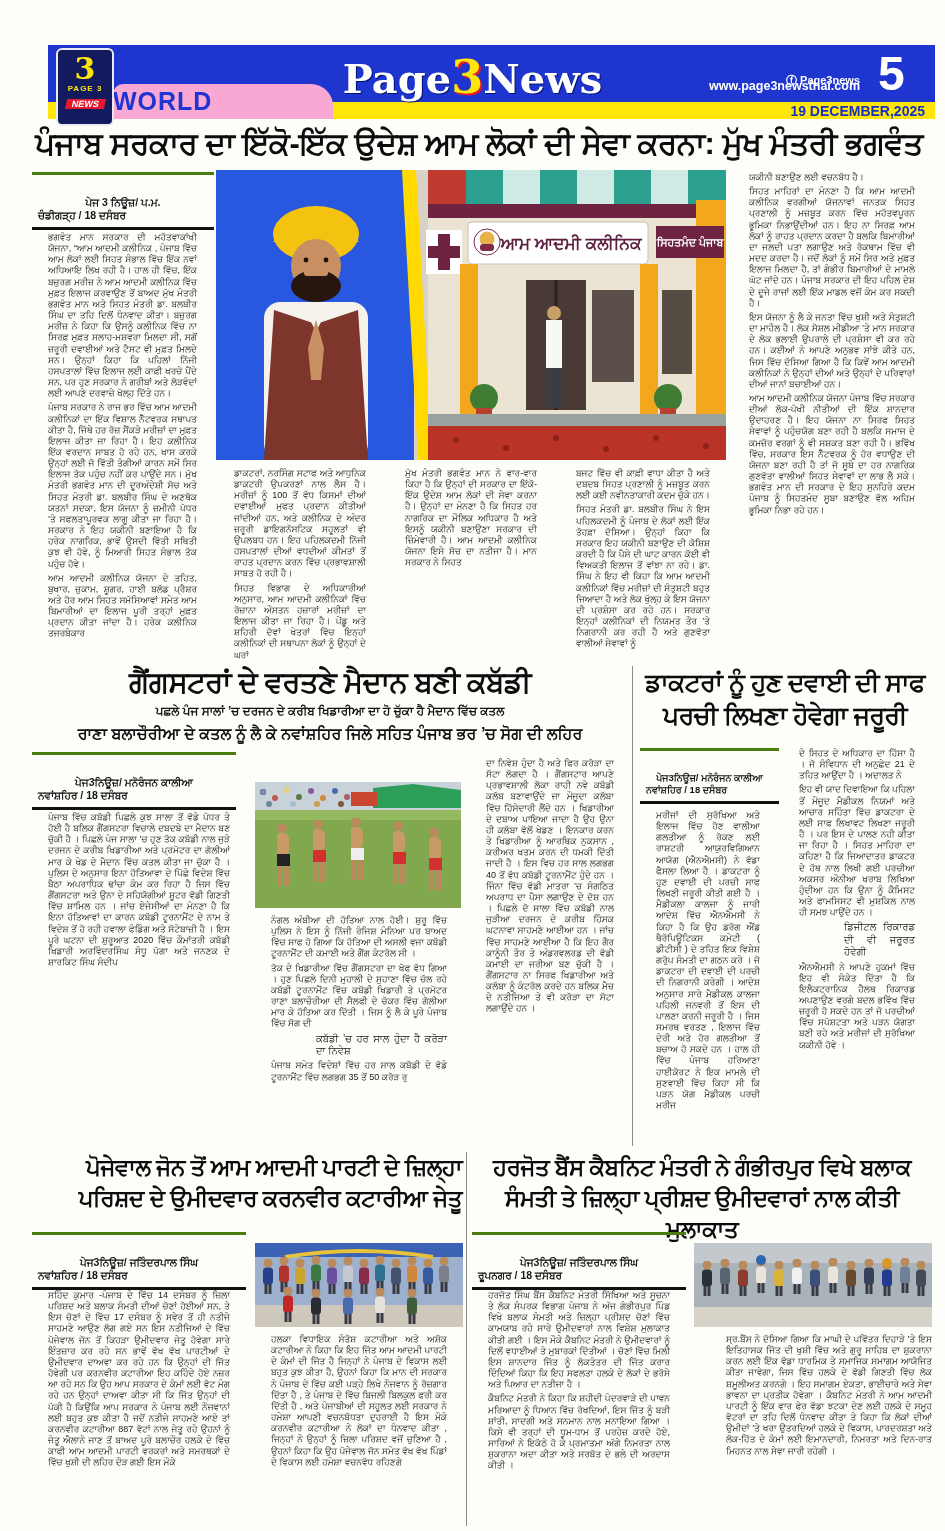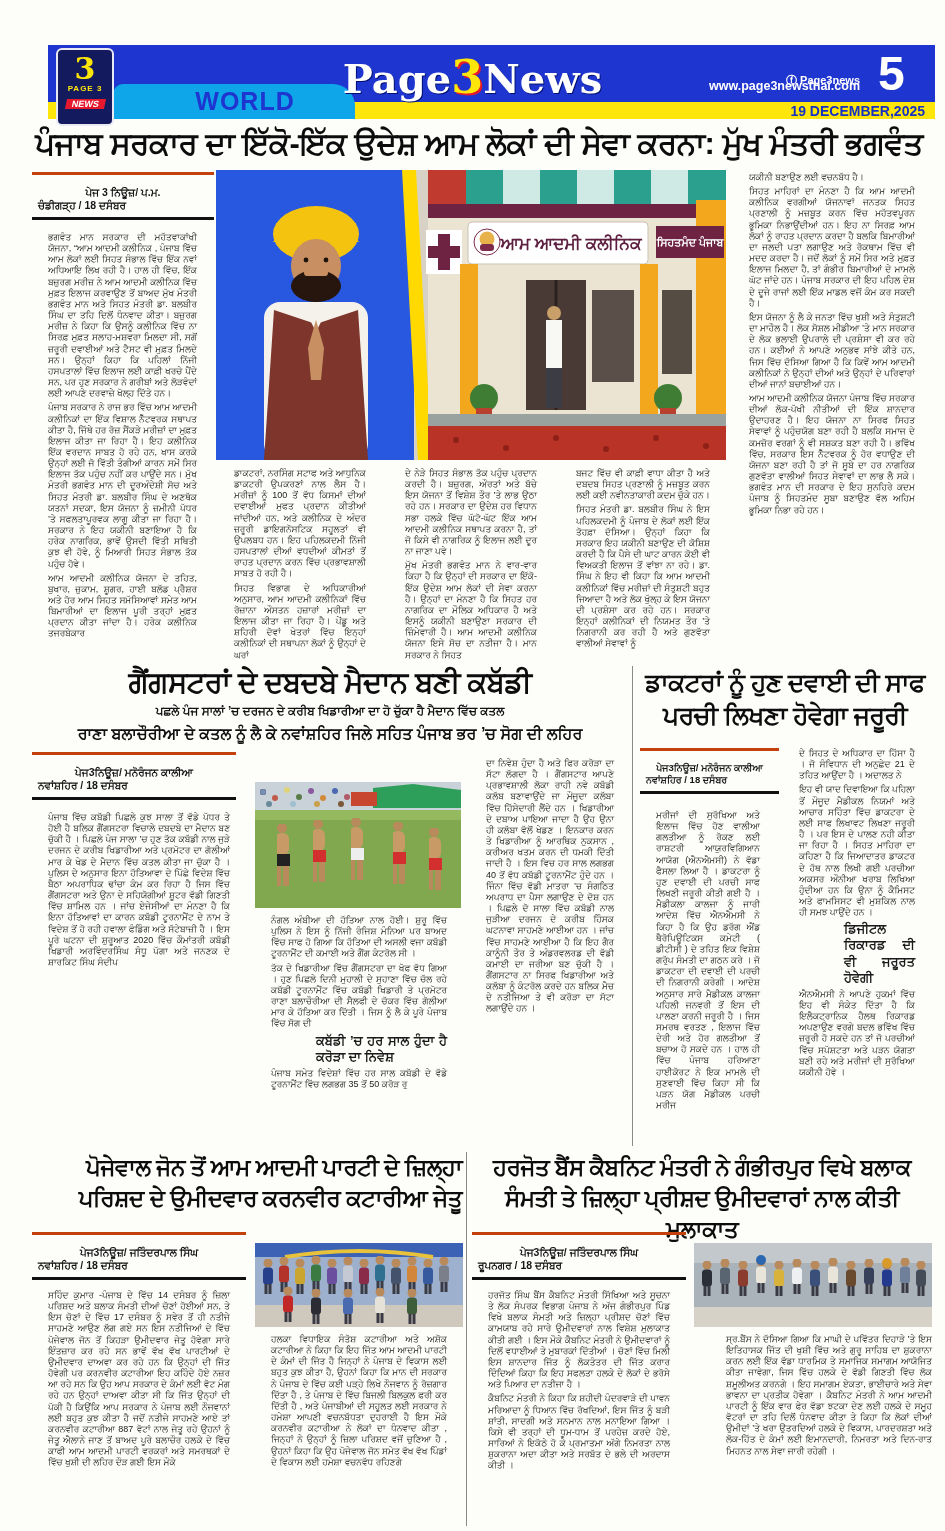--- a/index.html
+++ b/index.html
@@ -7,36 +7,36 @@
         font-family:"Liberation Sans","DejaVu Sans",sans-serif;color:#161616;}
   .abs{position:absolute;}
   
   .banner{background:#1e35cf;}
   .ystrip{background:#ffe60a;}
   .logo-box{background:#141a5e;border:2px solid #e9e9f4;border-radius:6px;text-align:center;}
   .logo-3{color:#ffe60a;font-weight:bold;font-size:30px;line-height:30px;font-family:"DejaVu Serif",serif;}
   .logo-page3{color:#ffe60a;font-size:8px;font-weight:bold;letter-spacing:1px;}
   .logo-news{background:#e5192d;color:#fff;font-size:9px;font-weight:bold;transform:skewX(-12deg);
              display:inline-block;padding:0 6px;margin-top:2px;}
-  .world-tab{background:#0ea5e9;border-radius:10px 22px 0 0;display:flex;align-items:center;justify-content:center;padding-left:22px;}
+  .world-tab{background:#f9a8d4;border-radius:10px 22px 0 0;display:flex;align-items:center;justify-content:flex-start;}
   .world-txt{color:#1e35cf;font-weight:bold;font-size:25px;letter-spacing:1px;}
   .masthead{color:#ffffff;font-family:"DejaVu Serif",serif;font-weight:bold;font-size:40px;
             text-shadow:1px 1px 0 #00106e;white-space:nowrap;}
   .masthead .m3{color:#ffe60a;text-shadow:2px 2px 0 #e5192d;font-size:46px;}
   .hdr-small{color:#fff;font-size:11px;font-weight:bold;text-align:right;line-height:1.4;}
   .pagenum{color:#fff;font-size:48px;font-weight:bold;line-height:1;}
   .date-txt{color:#1530c4;font-weight:bold;font-size:14px;text-align:right;}
   
   .h1{font-weight:bold;color:#0c0c0c;text-align:center;letter-spacing:-0.5px;}
-  .bylinebox{border-top:3px solid #c2410c;border-bottom:3px solid #111;padding:11px 2px 5px;}
+  .bylinebox{border-top:3px solid #4d7c0f;border-bottom:3px solid #111;padding:21px 2px 5px;}
   .bylinebox .b1{text-align:center;font-weight:bold;font-size:10.5px;}
   .bylinebox .b2{font-weight:bold;font-size:10.5px;margin-top:0;padding-left:4px;}
   .col{font-size:9px;line-height:1.24;text-align:justify;overflow:hidden;color:#1b1b1b;}
   .col p{margin:0 16px 3px;}
-  .col p.bold{font-weight:bold;font-size:13px;padding-left:45px;}
+  .col p.bold{font-weight:normal;font-size:10px;padding-left:45px;}
   .subhead{font-weight:bold;text-align:center;color:#101010;}
   .vrule{background:#8a8a8a;width:1px;}
   .photo-frame{display:block;}
 </style>
 </head>
 <body>
 
 <div class="page">
 
   <div class="abs banner" style="left:48px;top:45px;width:887px;height:57px;"></div>
@@ -140,35 +140,34 @@
         <circle cx="440" cy="268" r="3"></circle>
         <circle cx="490" cy="276" r="3"></circle>
       </g>
   </svg>
 
   <div class="abs col" style="left:218px;top:468px;width:164px;height:192px;">
     <p>ਡਾਕਟਰਾਂ, ਨਰਸਿੰਗ ਸਟਾਫ ਅਤੇ ਆਧੁਨਿਕ ਡਾਕਟਰੀ ਉਪਕਰਣਾਂ ਨਾਲ ਲੈਸ ਹੈ। ਮਰੀਜ਼ਾਂ ਨੂੰ 100 ਤੋਂ ਵੱਧ ਕਿਸਮਾਂ ਦੀਆਂ ਦਵਾਈਆਂ ਮੁਫਤ ਪ੍ਰਦਾਨ ਕੀਤੀਆਂ ਜਾਂਦੀਆਂ ਹਨ, ਅਤੇ ਕਲੀਨਿਕ ਦੇ ਅੰਦਰ ਜ਼ਰੂਰੀ ਡਾਇਗਨੋਸਟਿਕ ਸਹੂਲਤਾਂ ਵੀ ਉਪਲਬਧ ਹਨ। ਇਹ ਪਹਿਲਕਦਮੀ ਨਿੱਜੀ ਹਸਪਤਾਲਾਂ ਦੀਆਂ ਵਧਦੀਆਂ ਕੀਮਤਾਂ ਤੋਂ ਰਾਹਤ ਪ੍ਰਦਾਨ ਕਰਨ ਵਿੱਚ ਪ੍ਰਭਾਵਸ਼ਾਲੀ ਸਾਬਤ ਹੋ ਰਹੀ ਹੈ।</p>
     <p>ਸਿਹਤ ਵਿਭਾਗ ਦੇ ਅਧਿਕਾਰੀਆਂ ਅਨੁਸਾਰ, ਆਮ ਆਦਮੀ ਕਲੀਨਿਕਾਂ ਵਿੱਚ ਰੋਜ਼ਾਨਾ ਔਸਤਨ ਹਜ਼ਾਰਾਂ ਮਰੀਜ਼ਾਂ ਦਾ ਇਲਾਜ ਕੀਤਾ ਜਾ ਰਿਹਾ ਹੈ। ਪੇਂਡੂ ਅਤੇ ਸ਼ਹਿਰੀ ਦੋਵਾਂ ਖੇਤਰਾਂ ਵਿੱਚ ਇਨ੍ਹਾਂ ਕਲੀਨਿਕਾਂ ਦੀ ਸਥਾਪਨਾ ਲੋਕਾਂ ਨੂੰ ਉਨ੍ਹਾਂ ਦੇ ਘਰਾਂ</p>
   </div>
   <div class="abs col" style="left:389px;top:468px;width:164px;height:192px;">
-    <p>ਦੇ ਨੇੜੇ ਸਿਹਤ ਸੰਭਾਲ ਤੱਕ ਪਹੁੰਚ ਪ੍ਰਦਾਨ ਕਰਦੀ ਹੈ। ਬਜ਼ੁਰਗ, ਔਰਤਾਂ ਅਤੇ ਬੱਚੇ ਇਸ ਯੋਜਨਾ ਤੋਂ ਵਿਸ਼ੇਸ਼ ਤੌਰ ’ਤੇ ਲਾਭ ਉਠਾ ਰਹੇ ਹਨ। ਸਰਕਾਰ ਦਾ ਉਦੇਸ਼ ਹਰ ਵਿਧਾਨ ਸਭਾ ਹਲਕੇ ਵਿੱਚ ਘੱਟੋ-ਘੱਟ ਇੱਕ ਆਮ ਆਦਮੀ ਕਲੀਨਿਕ ਸਥਾਪਤ ਕਰਨਾ ਹੈ, ਤਾਂ ਜੋ ਕਿਸੇ ਵੀ ਨਾਗਰਿਕ ਨੂੰ ਇਲਾਜ ਲਈ ਦੂਰ ਨਾ ਜਾਣਾ ਪਵੇ।</p>
     <p>ਮੁੱਖ ਮੰਤਰੀ ਭਗਵੰਤ ਮਾਨ ਨੇ ਵਾਰ-ਵਾਰ ਕਿਹਾ ਹੈ ਕਿ ਉਨ੍ਹਾਂ ਦੀ ਸਰਕਾਰ ਦਾ ਇੱਕੋ-ਇੱਕ ਉਦੇਸ਼ ਆਮ ਲੋਕਾਂ ਦੀ ਸੇਵਾ ਕਰਨਾ ਹੈ। ਉਨ੍ਹਾਂ ਦਾ ਮੰਨਣਾ ਹੈ ਕਿ ਸਿਹਤ ਹਰ ਨਾਗਰਿਕ ਦਾ ਮੌਲਿਕ ਅਧਿਕਾਰ ਹੈ ਅਤੇ ਇਸਨੂੰ ਯਕੀਨੀ ਬਣਾਉਣਾ ਸਰਕਾਰ ਦੀ ਜ਼ਿੰਮੇਵਾਰੀ ਹੈ। ਆਮ ਆਦਮੀ ਕਲੀਨਿਕ ਯੋਜਨਾ ਇਸੇ ਸੋਚ ਦਾ ਨਤੀਜਾ ਹੈ। ਮਾਨ ਸਰਕਾਰ ਨੇ ਸਿਹਤ</p>
   </div>
   <div class="abs col" style="left:560px;top:468px;width:166px;height:192px;">
     <p>ਬਜਟ ਵਿੱਚ ਵੀ ਕਾਫ਼ੀ ਵਾਧਾ ਕੀਤਾ ਹੈ ਅਤੇ ਦਬਦਬ ਸਿਹਤ ਪ੍ਰਣਾਲੀ ਨੂੰ ਮਜ਼ਬੂਤ ਕਰਨ ਲਈ ਕਈ ਨਵੀਨਤਾਕਾਰੀ ਕਦਮ ਚੁੱਕੇ ਹਨ।</p>
     <p>ਸਿਹਤ ਮੰਤਰੀ ਡਾ. ਬਲਬੀਰ ਸਿੰਘ ਨੇ ਇਸ ਪਹਿਲਕਦਮੀ ਨੂੰ ਪੰਜਾਬ ਦੇ ਲੋਕਾਂ ਲਈ ਇੱਕ ਤੋਹਫ਼ਾ ਦੱਸਿਆ। ਉਨ੍ਹਾਂ ਕਿਹਾ ਕਿ ਸਰਕਾਰ ਇਹ ਯਕੀਨੀ ਬਣਾਉਣ ਦੀ ਕੋਸ਼ਿਸ਼ ਕਰਦੀ ਹੈ ਕਿ ਪੈਸੇ ਦੀ ਘਾਟ ਕਾਰਨ ਕੋਈ ਵੀ ਵਿਅਕਤੀ ਇਲਾਜ ਤੋਂ ਵਾਂਝਾ ਨਾ ਰਹੇ। ਡਾ. ਸਿੰਘ ਨੇ ਇਹ ਵੀ ਕਿਹਾ ਕਿ ਆਮ ਆਦਮੀ ਕਲੀਨਿਕਾਂ ਵਿੱਚ ਮਰੀਜ਼ਾਂ ਦੀ ਸੰਤੁਸ਼ਟੀ ਬਹੁਤ ਜਿਆਦਾ ਹੈ ਅਤੇ ਲੋਕ ਖੁੱਲ੍ਹ ਕੇ ਇਸ ਯੋਜਨਾ ਦੀ ਪ੍ਰਸ਼ੰਸਾ ਕਰ ਰਹੇ ਹਨ। ਸਰਕਾਰ ਇਨ੍ਹਾਂ ਕਲੀਨਿਕਾਂ ਦੀ ਨਿਯਮਤ ਤੌਰ ’ਤੇ ਨਿਗਰਾਨੀ ਕਰ ਰਹੀ ਹੈ ਅਤੇ ਗੁਣਵੱਤਾ ਵਾਲੀਆਂ ਸੇਵਾਵਾਂ ਨੂੰ</p>
   </div>
   <div class="abs col" style="left:733px;top:172px;width:198px;height:488px;">
     <p>ਯਕੀਨੀ ਬਣਾਉਣ ਲਈ ਵਚਨਬੱਧ ਹੈ।</p>
     <p>ਸਿਹਤ ਮਾਹਿਰਾਂ ਦਾ ਮੰਨਣਾ ਹੈ ਕਿ ਆਮ ਆਦਮੀ ਕਲੀਨਿਕ ਵਰਗੀਆਂ ਯੋਜਨਾਵਾਂ ਜਨਤਕ ਸਿਹਤ ਪ੍ਰਣਾਲੀ ਨੂੰ ਮਜ਼ਬੂਤ ਕਰਨ ਵਿੱਚ ਮਹੱਤਵਪੂਰਨ ਭੂਮਿਕਾ ਨਿਭਾਉਂਦੀਆਂ ਹਨ। ਇਹ ਨਾ ਸਿਰਫ਼ ਆਮ ਲੋਕਾਂ ਨੂੰ ਰਾਹਤ ਪ੍ਰਦਾਨ ਕਰਦਾ ਹੈ ਬਲਕਿ ਬਿਮਾਰੀਆਂ ਦਾ ਜਲਦੀ ਪਤਾ ਲਗਾਉਣ ਅਤੇ ਰੋਕਥਾਮ ਵਿੱਚ ਵੀ ਮਦਦ ਕਰਦਾ ਹੈ। ਜਦੋਂ ਲੋਕਾਂ ਨੂੰ ਸਮੇਂ ਸਿਰ ਅਤੇ ਮੁਫ਼ਤ ਇਲਾਜ ਮਿਲਦਾ ਹੈ, ਤਾਂ ਗੰਭੀਰ ਬਿਮਾਰੀਆਂ ਦੇ ਮਾਮਲੇ ਘੱਟ ਜਾਂਦੇ ਹਨ। ਪੰਜਾਬ ਸਰਕਾਰ ਦੀ ਇਹ ਪਹਿਲ ਦੇਸ਼ ਦੇ ਦੂਜੇ ਰਾਜਾਂ ਲਈ ਇੱਕ ਮਾਡਲ ਵਜੋਂ ਕੰਮ ਕਰ ਸਕਦੀ ਹੈ।</p>
     <p>ਇਸ ਯੋਜਨਾ ਨੂੰ ਲੈ ਕੇ ਜਨਤਾ ਵਿੱਚ ਖੁਸ਼ੀ ਅਤੇ ਸੰਤੁਸ਼ਟੀ ਦਾ ਮਾਹੌਲ ਹੈ। ਲੋਕ ਸੋਸ਼ਲ ਮੀਡੀਆ ’ਤੇ ਮਾਨ ਸਰਕਾਰ ਦੇ ਲੋਕ ਭਲਾਈ ਉਪਰਾਲੇ ਦੀ ਪ੍ਰਸ਼ੰਸਾ ਵੀ ਕਰ ਰਹੇ ਹਨ। ਕਈਆਂ ਨੇ ਆਪਣੇ ਅਨੁਭਵ ਸਾਂਝੇ ਕੀਤੇ ਹਨ, ਜਿਸ ਵਿੱਚ ਦੱਸਿਆ ਗਿਆ ਹੈ ਕਿ ਕਿਵੇਂ ਆਮ ਆਦਮੀ ਕਲੀਨਿਕਾਂ ਨੇ ਉਨ੍ਹਾਂ ਦੀਆਂ ਅਤੇ ਉਨ੍ਹਾਂ ਦੇ ਪਰਿਵਾਰਾਂ ਦੀਆਂ ਜਾਨਾਂ ਬਚਾਈਆਂ ਹਨ।</p>
     <p>ਆਮ ਆਦਮੀ ਕਲੀਨਿਕ ਯੋਜਨਾ ਪੰਜਾਬ ਵਿੱਚ ਸਰਕਾਰ ਦੀਆਂ ਲੋਕ-ਪੱਖੀ ਨੀਤੀਆਂ ਦੀ ਇੱਕ ਸ਼ਾਨਦਾਰ ਉਦਾਹਰਣ ਹੈ। ਇਹ ਯੋਜਨਾ ਨਾ ਸਿਰਫ ਸਿਹਤ ਸੇਵਾਵਾਂ ਨੂੰ ਪਹੁੰਚਯੋਗ ਬਣਾ ਰਹੀ ਹੈ ਬਲਕਿ ਸਮਾਜ ਦੇ ਕਮਜ਼ੋਰ ਵਰਗਾਂ ਨੂੰ ਵੀ ਸਸ਼ਕਤ ਬਣਾ ਰਹੀ ਹੈ। ਭਵਿੱਖ ਵਿੱਚ, ਸਰਕਾਰ ਇਸ ਨੈੱਟਵਰਕ ਨੂੰ ਹੋਰ ਵਧਾਉਣ ਦੀ ਯੋਜਨਾ ਬਣਾ ਰਹੀ ਹੈ ਤਾਂ ਜੋ ਸੂਬੇ ਦਾ ਹਰ ਨਾਗਰਿਕ ਗੁਣਵੱਤਾ ਵਾਲੀਆਂ ਸਿਹਤ ਸੇਵਾਵਾਂ ਦਾ ਲਾਭ ਲੈ ਸਕੇ। ਭਗਵੰਤ ਮਾਨ ਦੀ ਸਰਕਾਰ ਦੇ ਇਹ ਸੁਨਹਿਰੇ ਕਦਮ ਪੰਜਾਬ ਨੂੰ ਸਿਹਤਮੰਦ ਸੂਬਾ ਬਣਾਉਣ ਵੱਲ ਅਹਿਮ ਭੂਮਿਕਾ ਨਿਭਾ ਰਹੇ ਹਨ।</p>
   </div>
 
-  <div class="abs h1" style="left:50px;top:666px;width:560px;font-size:29px;">ਗੈਂਗਸਟਰਾਂ ਦੇ ਦਬਦਬੇ ਮੈਦਾਨ ਬਣੀ ਕਬੱਡੀ</div>
+  <div class="abs h1" style="left:50px;top:666px;width:560px;font-size:29px;">ਗੈਂਗਸਟਰਾਂ ਦੇ ਵਰਤਣੇ ਮੈਦਾਨ ਬਣੀ ਕਬੱਡੀ</div>
   <div class="abs subhead" style="left:40px;top:704px;width:580px;font-size:12px;">ਪਛਲੇ ਪੰਜ ਸਾਲਾਂ ’ਚ ਦਰਜਨ ਦੇ ਕਰੀਬ ਖਿਡਾਰੀਆ ਦਾ ਹੋ ਚੁੱਕਾ ਹੈ ਮੈਦਾਨ ਵਿੱਚ ਕਤਲ</div>
   <div class="abs subhead" style="left:30px;top:725px;width:600px;font-size:16px;">ਰਾਣਾ ਬਲਾਚੌਰੀਆ ਦੇ ਕਤਲ ਨੂੰ ਲੈ ਕੇ ਨਵਾਂਸ਼ਹਿਰ ਜਿਲੇ ਸਹਿਤ ਪੰਜਾਬ ਭਰ ’ਚ ਸੋਗ ਦੀ ਲਹਿਰ</div>
 
   <div class="abs bylinebox" style="left:32px;top:752px;width:200px;">
     <div class="b1">ਪੇਜ3ਨਿਊਜ਼/ ਮਨੋਰੰਜਨ ਕਾਲੀਆ</div>
     <div class="b2">ਨਵਾਂਸ਼ਹਿਰ / 18 ਦਸੰਬਰ</div>
   </div>
 
   <div class="abs col" style="left:32px;top:812px;width:214px;height:333px;">
     <p>ਪੰਜਾਬ ਵਿੱਚ ਕਬੱਡੀ ਪਿਛਲੇ ਕੁਝ ਸਾਲਾ ਤੋਂ ਵੱਡੇ ਪੱਧਰ ਤੇ ਹੋਈ ਹੈ ਬਲਿਕ ਗੈਂਗਸਟਰਾ ਵਿਚਾਲੇ ਦਬਦਬੇ ਦਾ ਮੈਦਾਨ ਬਣ ਚੁੱਕੀ ਹੈ । ਪਿਛਲੇ ਪੰਜ ਸਾਲਾ ’ਚ ਹੁਣ ਤੱਕ ਕਬੱਡੀ ਨਾਲ ਜੁੜੇ ਦਰਜਨ ਦੇ ਕਰੀਬ ਖਿਡਾਰੀਆ ਅਤੇ ਪ੍ਰਮੋਟਰ ਦਾ ਗੋਲੀਆਂ ਮਾਰ ਕੇ ਖੇਡ ਦੇ ਮੈਦਾਨ ਵਿੱਚ ਕਤਲ ਕੀਤਾ ਜਾ ਚੁੱਕਾ ਹੈ । ਪੁਲਿਸ ਦੇ ਅਨੁਸਾਰ ਇਨਾ ਹੱਤਿਆਵਾ ਦੇ ਪਿੱਛੇ ਵਿਦੇਸ਼ ਵਿੱਚ ਬੈਠਾ ਅਪਰਾਧਿਕ ਢਾਂਚਾ ਕੰਮ ਕਰ ਰਿਹਾ ਹੈ ਜਿਸ ਵਿੱਚ ਗੈਂਗਸਟਰਾ ਅਤੇ ਉਨਾ ਦੇ ਸਹਿਯੋਗੀਆਂ ਸ਼ੂਟਰ ਵੱਡੀ ਗਿਣਤੀ ਵਿੱਚ ਸ਼ਾਮਿਲ ਹਨ । ਜਾਂਚ ਏਜੇਸੀਆਂ ਦਾ ਮੰਨਣਾ ਹੈ ਕਿ ਇਨਾ ਹੱਤਿਆਵਾਂ ਦਾ ਕਾਰਨ ਕਬੱਡੀ ਟੂਰਨਾਮੈਂਟ ਦੇ ਨਾਮ ਤੇ ਵਿਦੇਸ਼ ਤੋਂ ਹੋ ਰਹੀ ਹਵਾਲਾ ਫੰਡਿੰਗ ਅਤੇ ਸੱਟੇਬਾਜ਼ੀ ਹੈ । ਇਸ ਪੂਰੇ ਘਟਨਾ ਦੀ ਸ਼ੁਰੂਆਤ 2020 ਵਿੱਚ ਕੌਮਾਂਤਰੀ ਕਬੱਡੀ ਖਿਡਾਰੀ ਅਰਵਿੰਦਰਸਿੰਘ ਸੰਧੂ ਪੱਗਾ ਅਤੇ ਜਨਣਕ ਦੇ ਸ਼ਾਰਕਿਟ ਸਿੰਘ ਸੰਦੀਪ</p>

